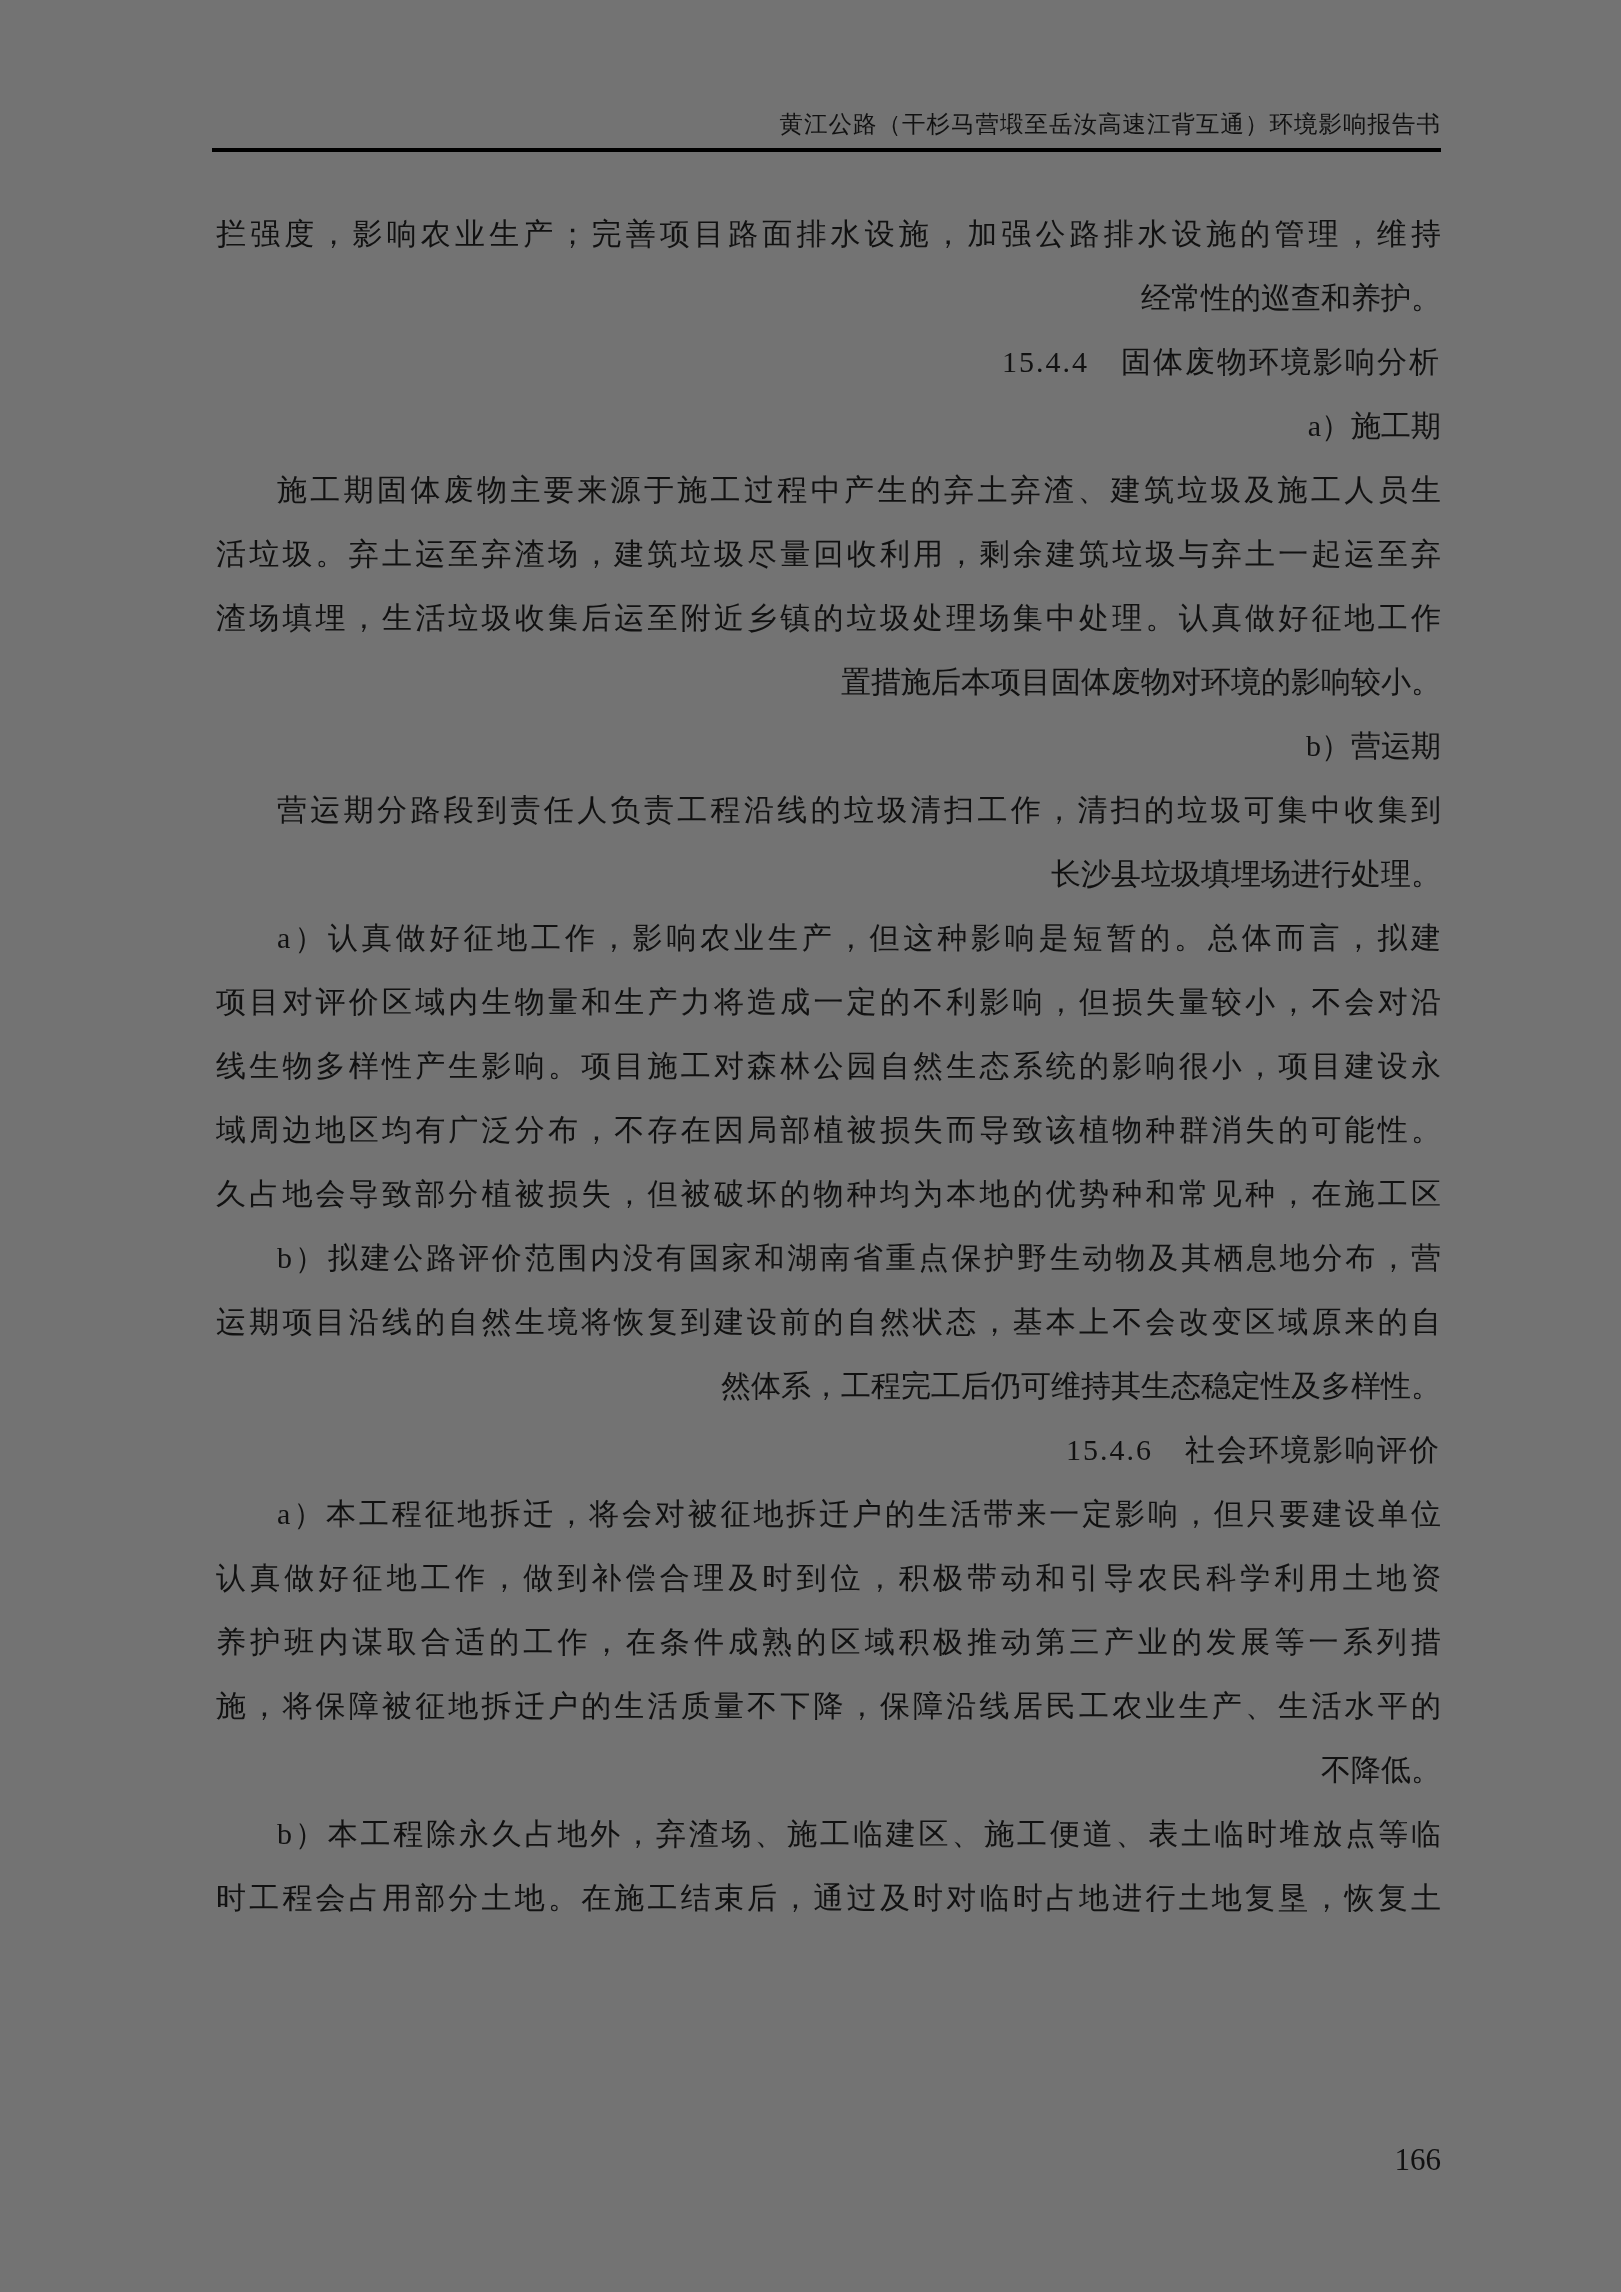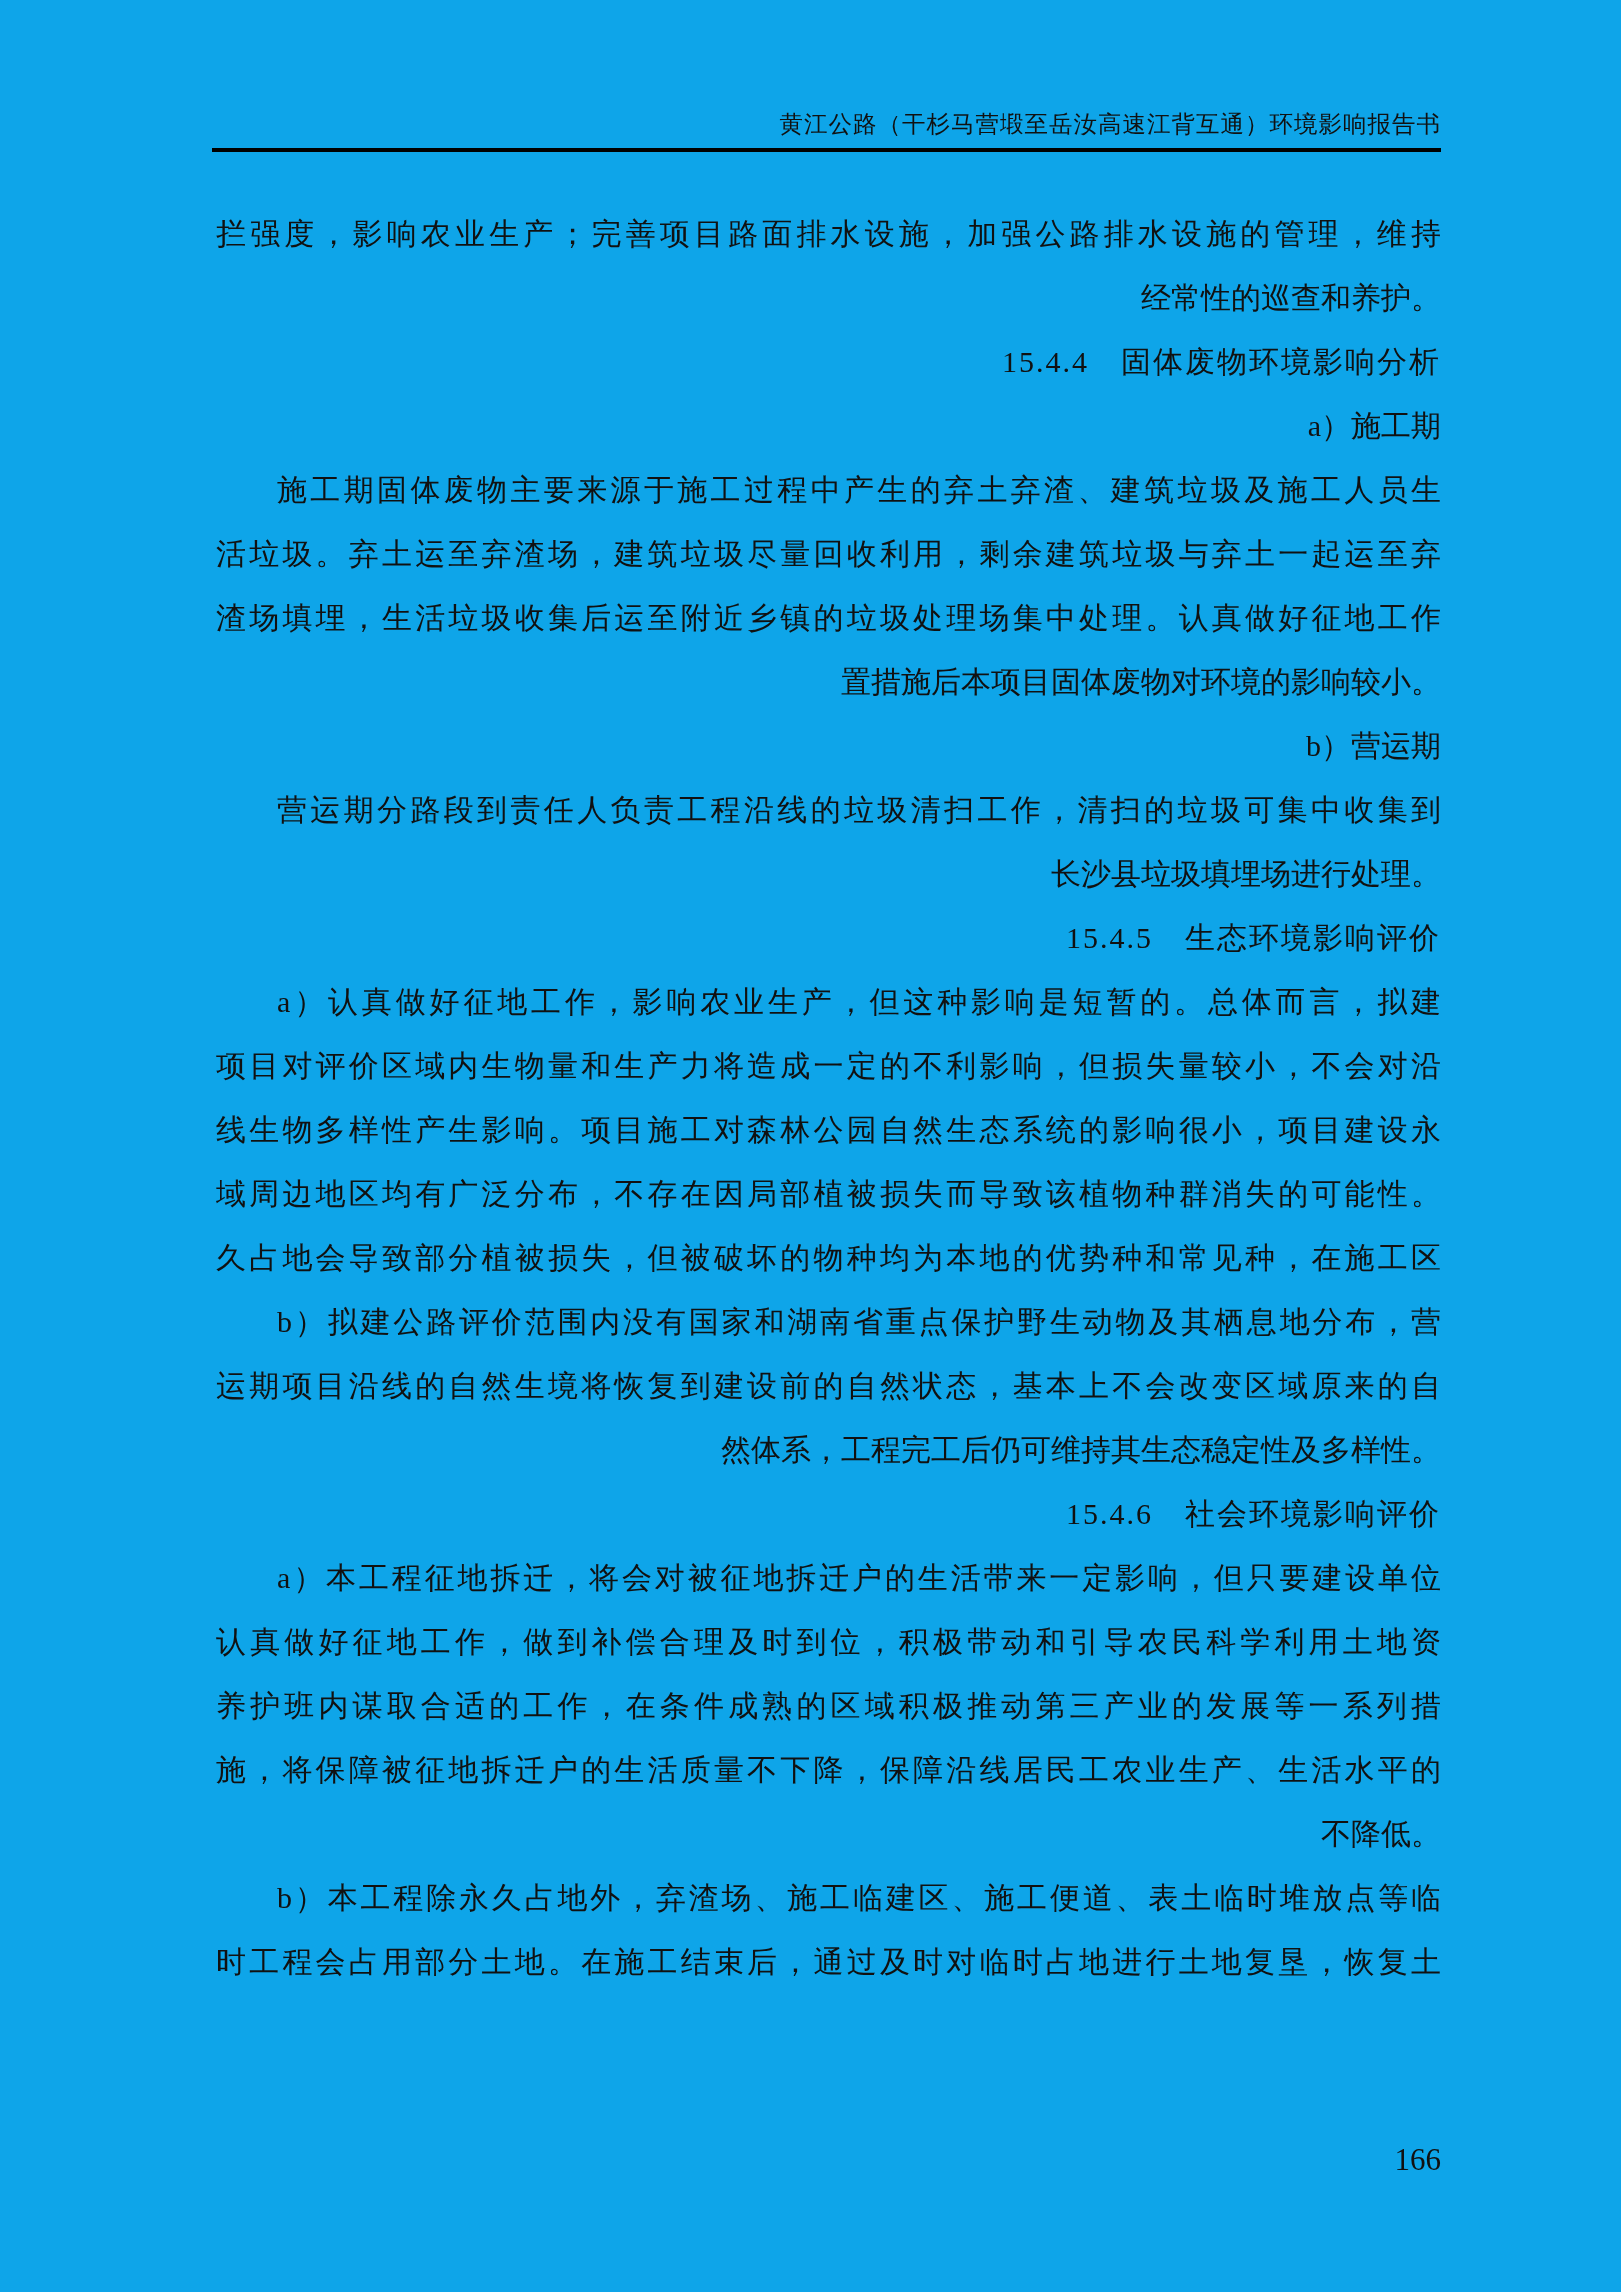--- a/index.html
+++ b/index.html
@@ -1,20 +1,20 @@
 <!DOCTYPE html>
 <html><head>
 <meta charset="utf-8">
 <style>
   html, body { margin: 0; padding: 0; background: #888; }
   .page {
     position: relative;
     width: 1621px;
     height: 2293px;
-    background: #0ea5e9;
+    background: #737373;
     font-family: "Liberation Serif", "DejaVu Serif", serif;
     color: #111111;
     overflow: hidden;
   }
   .header-title {
     position: absolute;
     top: 108px;
     left: 212px;
     width: 1229px;
     text-align: right;
@@ -74,21 +74,20 @@
       <div class="line">经常性的巡查和养护。</div>
       <div class="line heading">15.4.4　固体废物环境影响分析</div>
       <div class="line indent">a）施工期</div>
       <div class="line indent justify">施工期固体废物主要来源于施工过程中产生的弃土弃渣、建筑垃圾及施工人员生</div>
       <div class="line justify">活垃圾。弃土运至弃渣场，建筑垃圾尽量回收利用，剩余建筑垃圾与弃土一起运至弃</div>
       <div class="line justify">渣场填埋，生活垃圾收集后运至附近乡镇的垃圾处理场集中处理。认真做好征地工作</div>
       <div class="line">置措施后本项目固体废物对环境的影响较小。</div>
       <div class="line indent">b）营运期</div>
       <div class="line indent justify">营运期分路段到责任人负责工程沿线的垃圾清扫工作，清扫的垃圾可集中收集到</div>
       <div class="line">长沙县垃圾填埋场进行处理。</div>
-      <div class="line heading">15.4.5　生态环境影响评价</div>
       <div class="line indent justify">a）认真做好征地工作，影响农业生产，但这种影响是短暂的。总体而言，拟建</div>
       <div class="line justify">项目对评价区域内生物量和生产力将造成一定的不利影响，但损失量较小，不会对沿</div>
       <div class="line justify">线生物多样性产生影响。项目施工对森林公园自然生态系统的影响很小，项目建设永</div>
       <div class="line justify">域周边地区均有广泛分布，不存在因局部植被损失而导致该植物种群消失的可能性。</div>
       <div class="line justify">久占地会导致部分植被损失，但被破坏的物种均为本地的优势种和常见种，在施工区</div>
       <div class="line indent justify">b）拟建公路评价范围内没有国家和湖南省重点保护野生动物及其栖息地分布，营</div>
       <div class="line justify">运期项目沿线的自然生境将恢复到建设前的自然状态，基本上不会改变区域原来的自</div>
       <div class="line">然体系，工程完工后仍可维持其生态稳定性及多样性。</div>
       <div class="line heading">15.4.6　社会环境影响评价</div>
       <div class="line indent justify">a）本工程征地拆迁，将会对被征地拆迁户的生活带来一定影响，但只要建设单位</div>

